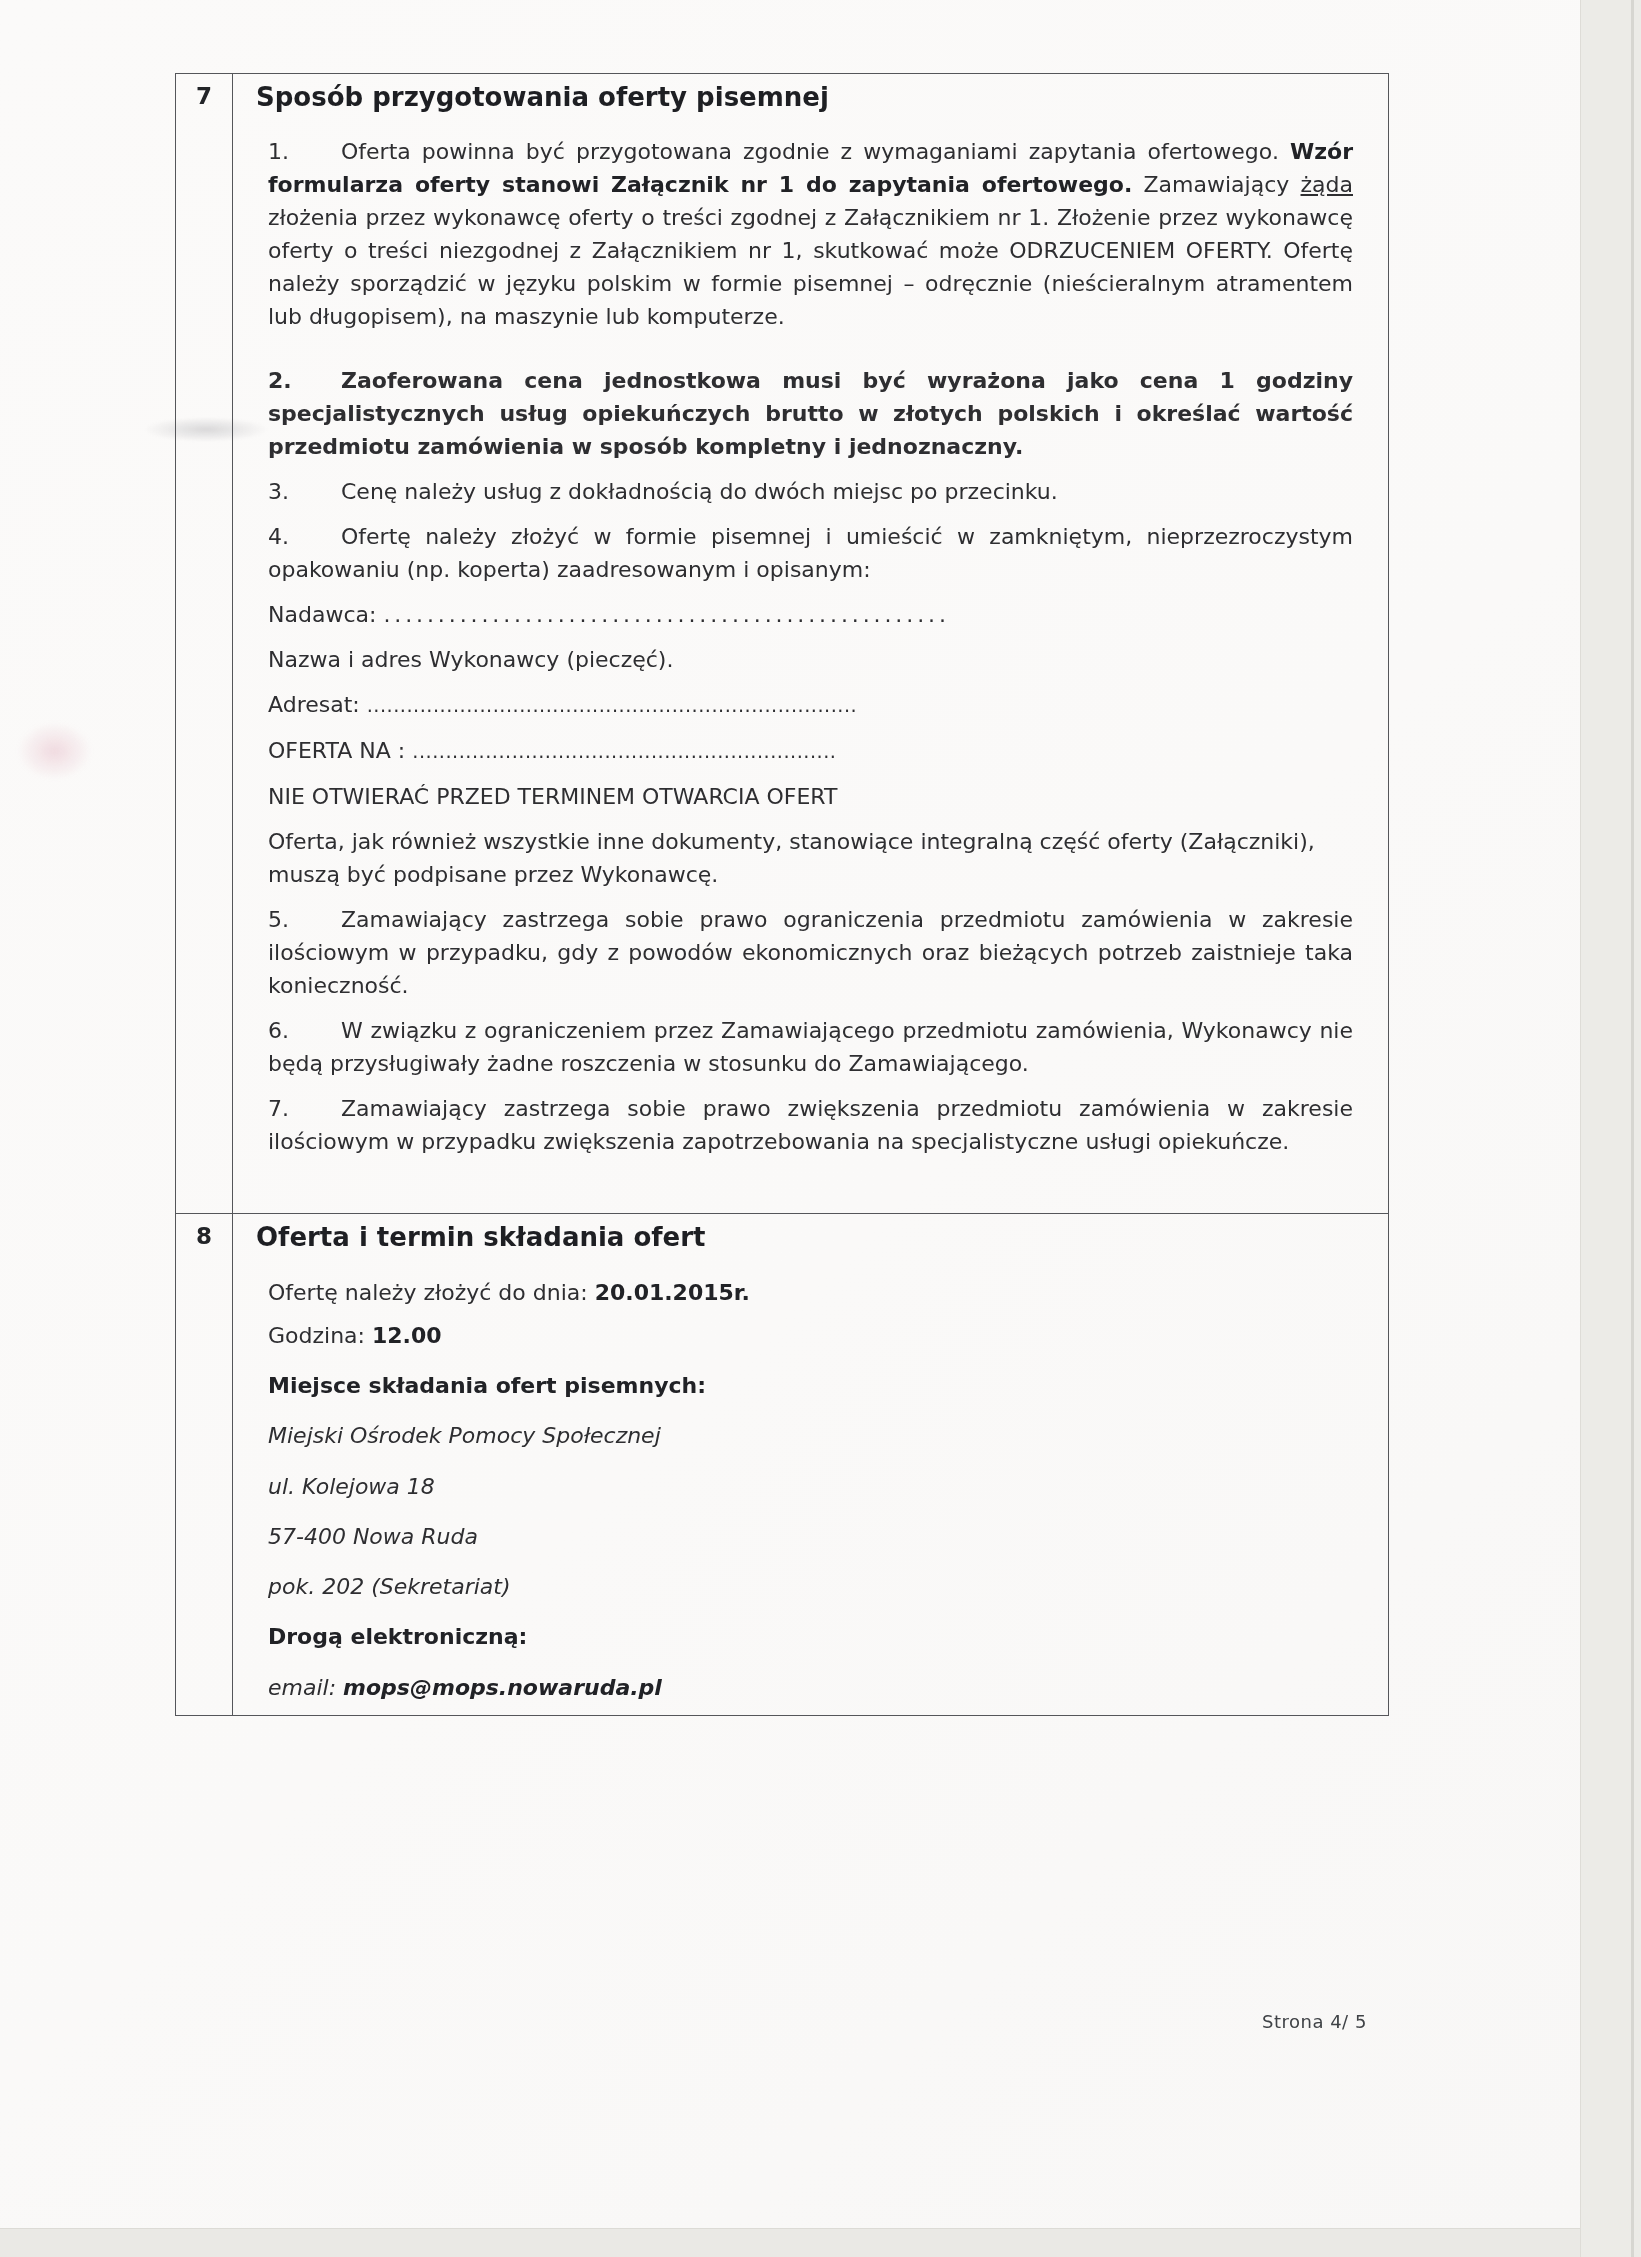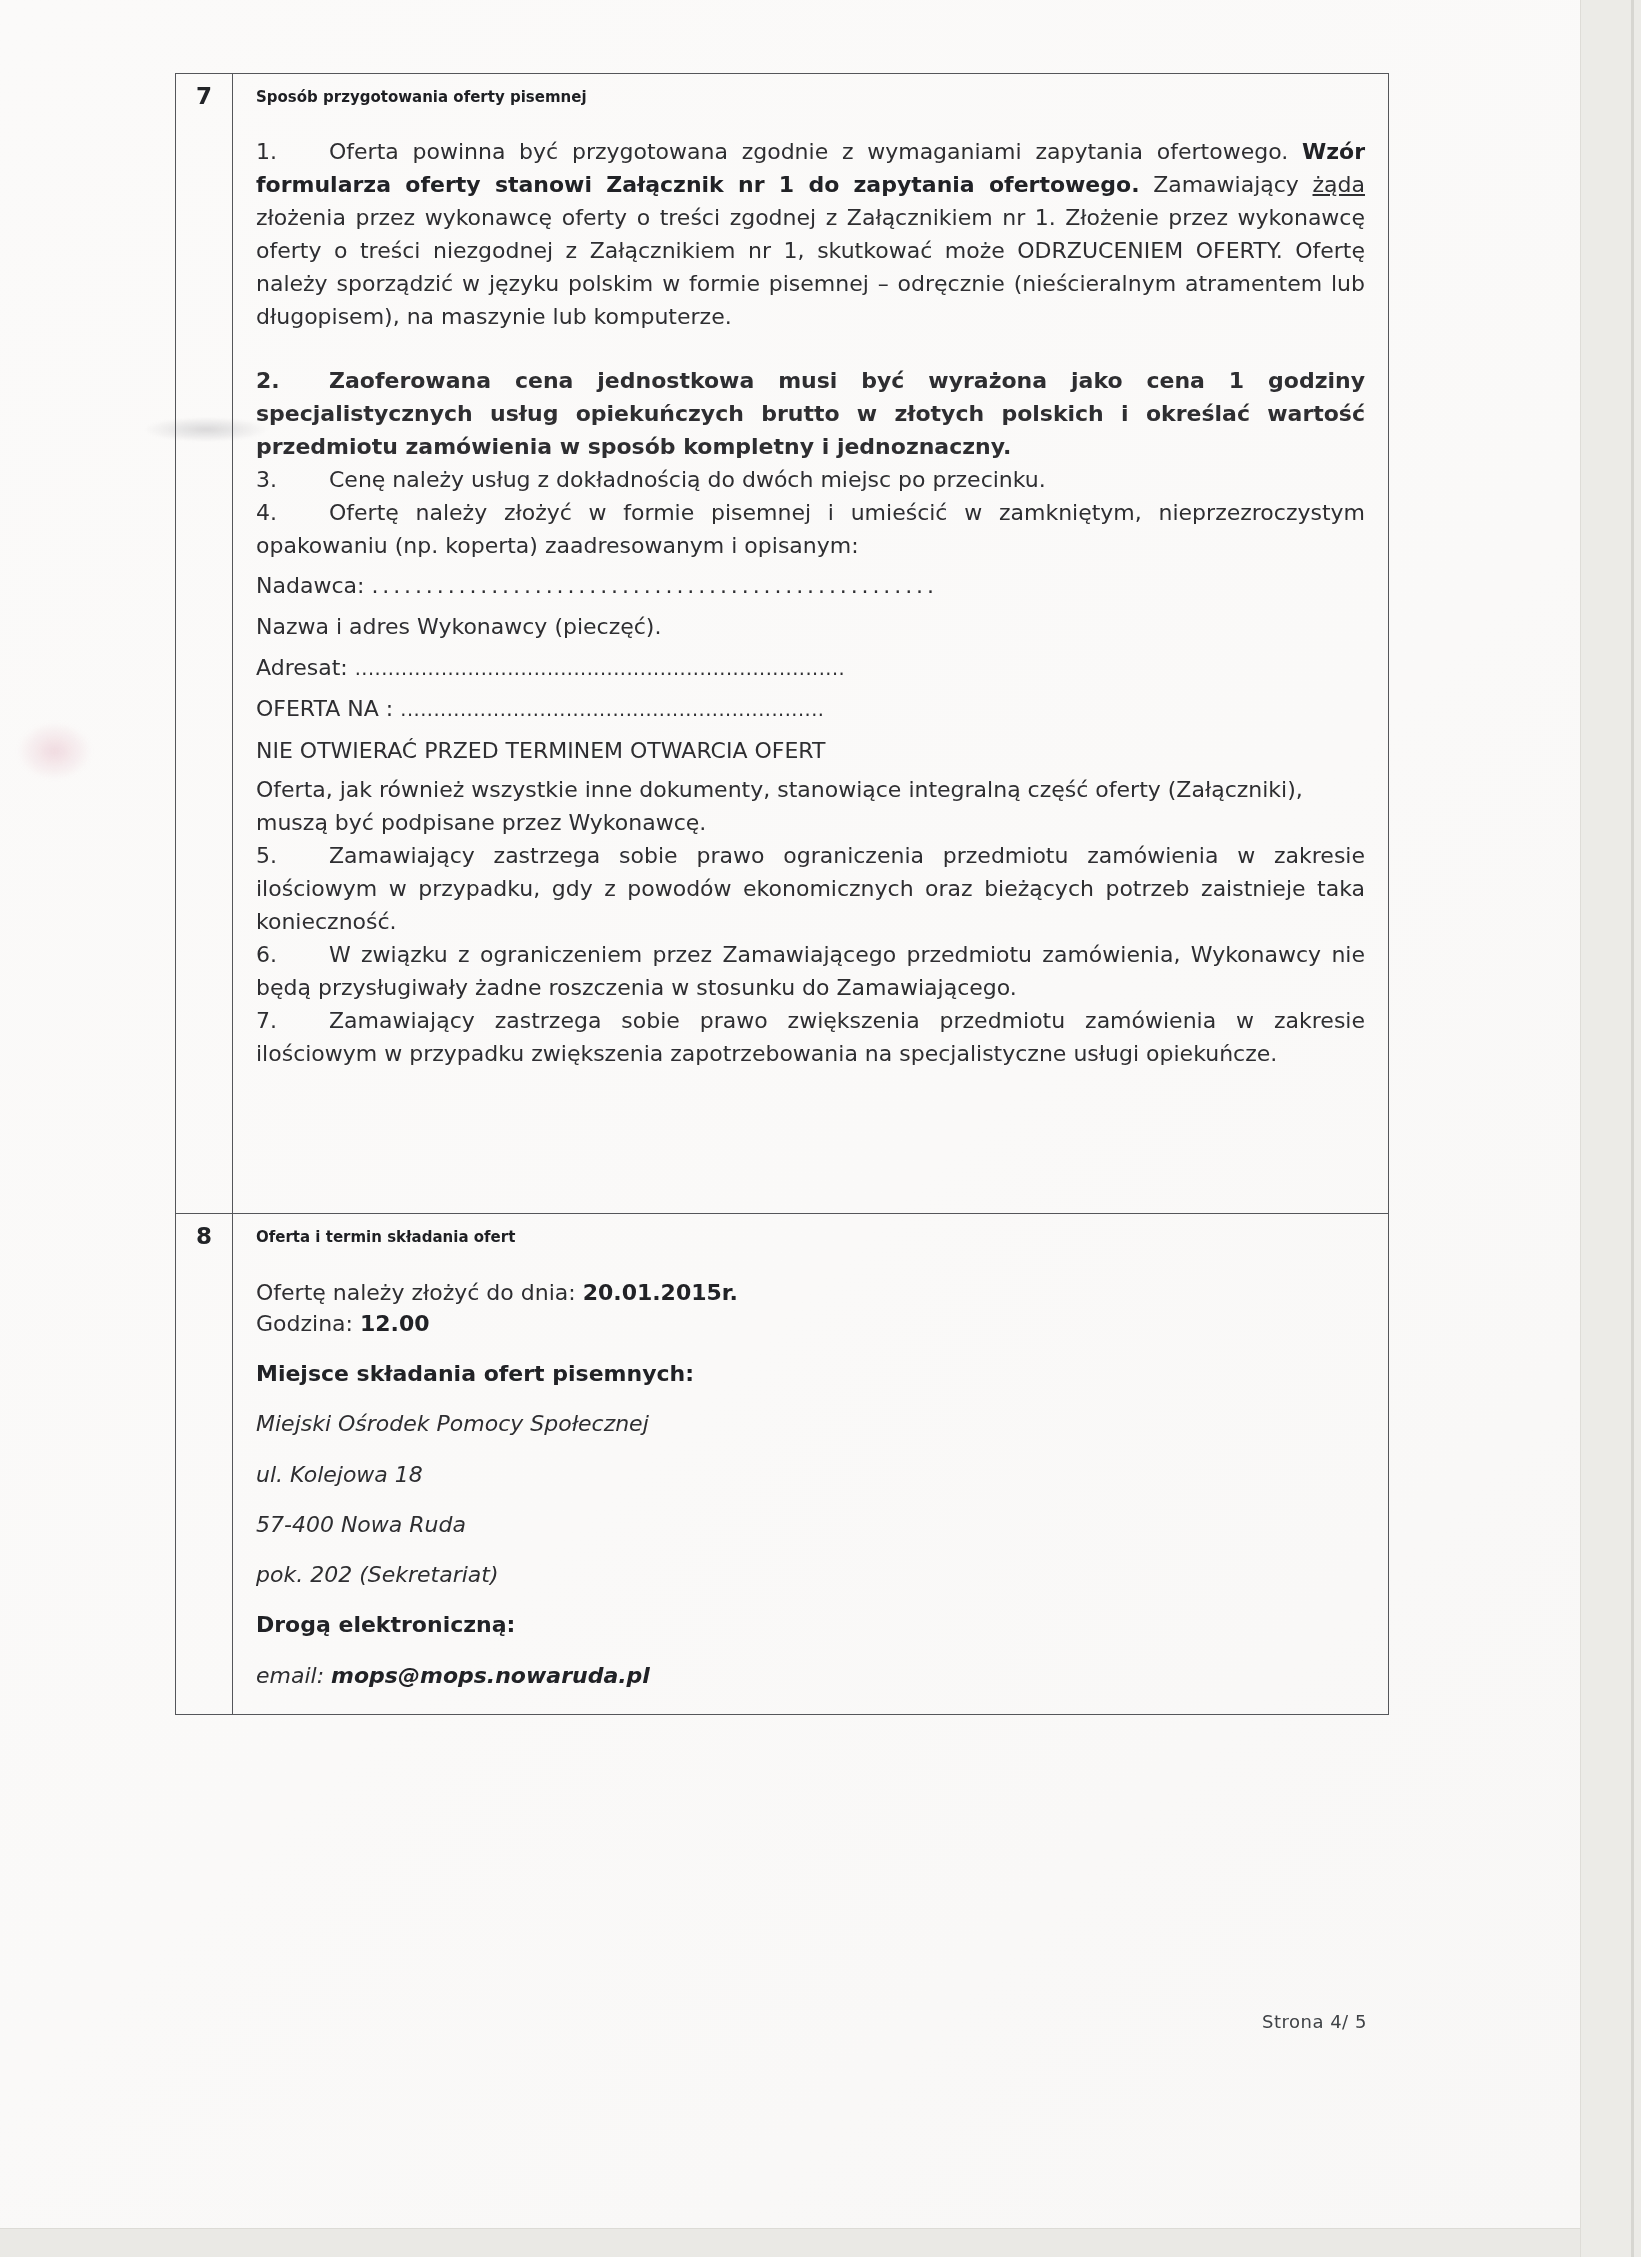--- a/index.html
+++ b/index.html
@@ -33,22 +33,22 @@
   .trow.r8{min-height:500px;}
   .num-cell{
     width:57px;flex:0 0 57px;border-right:1.9px solid #55565a;
     text-align:center;padding-top:8.7px;box-sizing:border-box;
     font-weight:bold;font-size:23px;color:#222428;
   }
   .content-cell{
     flex:1;padding:8.7px 23px 0 23px;box-sizing:border-box;
     font-size:22px;line-height:33px;
   }
-  .cell-title{font-weight:bold;font-size:15px;line-height:29px;color:#1e1f23;margin:0 0 23px 0;}
-  p{margin:0;}
+  .cell-title{font-weight:bold;font-size:26px;line-height:29px;color:#1e1f23;margin:0 0 23px 0;}
+  p{margin:12px;}
   .just{text-align:justify;}
   .pnum{display:inline-block;width:73px;}
   .gap-top{margin-top:31px;font-weight:bold;}
   b{color:#212226;}
   .ul{text-decoration:underline;}
   .addr-line{margin-top:7.7px;}
   .dots-wide{letter-spacing:3.9px;}
   .dots-fine{letter-spacing:0.5px;font-size:19.3px;}
   .date-line{margin-top:13.5px;letter-spacing:1px;}
   .sign-note{margin-top:5.8px;}

